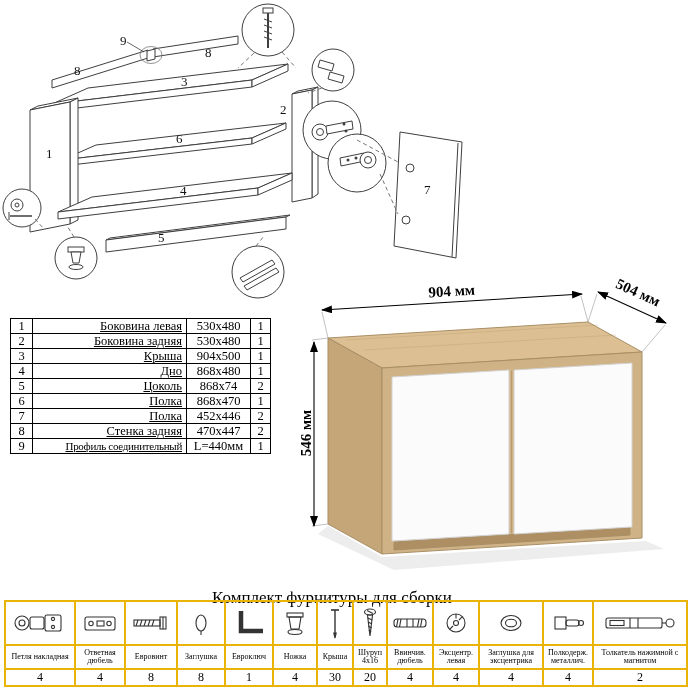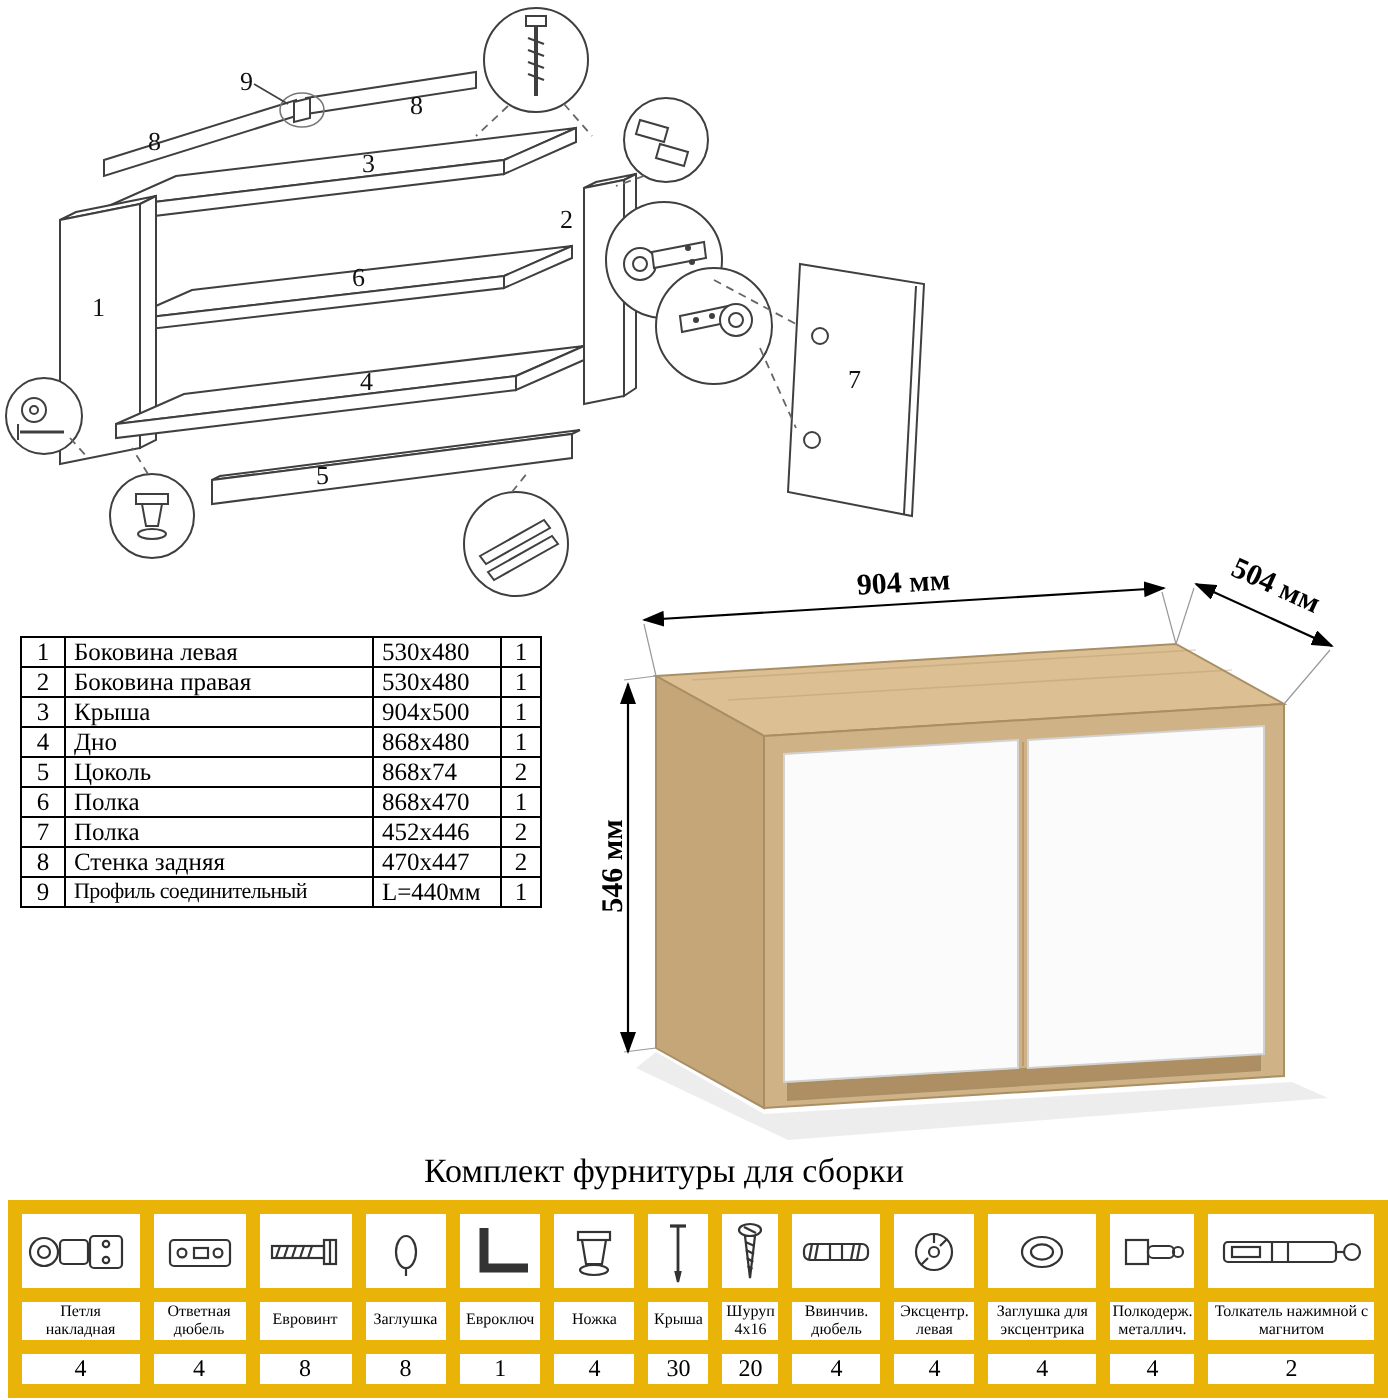--- a/index.html
+++ b/index.html
@@ -7,30 +7,30 @@
   body {
     position:relative; width:694px; height:700px; overflow:hidden;
     font-family:"Liberation Serif", serif; color:#000;
   }
   #exploded { position:absolute; left:0; top:0; }
   #render   { position:absolute; left:298px; top:276px; }
 
   #parts { position:absolute; left:10px; top:318px; border-collapse:collapse; font-size:12.5px; }
   #parts td { border:1px solid #000; height:15px; line-height:14px; padding:0 4px; }
   #parts td.num  { width:22px;  text-align:center; padding:0 2px; }
-  #parts td.name { width:154px; text-align:left; }
-  #parts td.size { width:64px;  text-align:left; }
+  #parts td.name { width:154px; text-align:right;text-decoration:underline; }
+  #parts td.size { width:64px;  text-align:center; }
   #parts td.qty  { width:20px;  text-align:center; padding:0 2px; }
   #parts td.small { font-size:11px; letter-spacing:-0.3px; }
 
-  #hw-title { position:absolute; left:0; top:576px; width:640px; text-align:center;
+  #hw-title { position:absolute; left:0; top:588px; width:640px; text-align:center;
               font-size:17px;padding-left:24px; }
 
   #hw { position:absolute; left:4px; top:600px; border-collapse:collapse; table-layout:fixed; }
-  #hw td { border:7px solid #eab308; text-align:center; vertical-align:middle; overflow:hidden; }
+  #hw td { border:2px solid #eab308; text-align:center; vertical-align:middle; overflow:hidden; }
   #hw td.icon-cell { height:44px; }
   #hw td.name-cell { height:24px; font-size:8px; line-height:8.5px; padding:1px; }
   #hw td.qty-cell  { height:17px; font-size:12px; }
   #hw svg { display:inline-block; vertical-align:middle; }
 
   .plbl { font:13px "Liberation Serif", serif; fill:#111; }
   .dim  { font:bold 15px "Liberation Serif", serif; fill:#000; text-anchor:middle; }
   .panel { fill:#fff; stroke:#3f3f3f; stroke-width:1; }
   .callout { fill:#fff; stroke:#3f3f3f; stroke-width:1; }
   .hwicon { stroke:#333; fill:none; stroke-width:1.1; }
@@ -179,21 +179,21 @@
 <table id="parts">
   <tbody>
     <tr>
       <td class="num">1</td>
       <td class="name">Боковина левая</td>
       <td class="size">530x480</td>
       <td class="qty">1</td>
     </tr>
     <tr>
       <td class="num">2</td>
-      <td class="name">Боковина правая</td>
+      <td class="name">Боковина задняя</td>
       <td class="size">530x480</td>
       <td class="qty">1</td>
     </tr>
     <tr>
       <td class="num">3</td>
       <td class="name">Крыша</td>
       <td class="size">904x500</td>
       <td class="qty">1</td>
     </tr>
     <tr>

